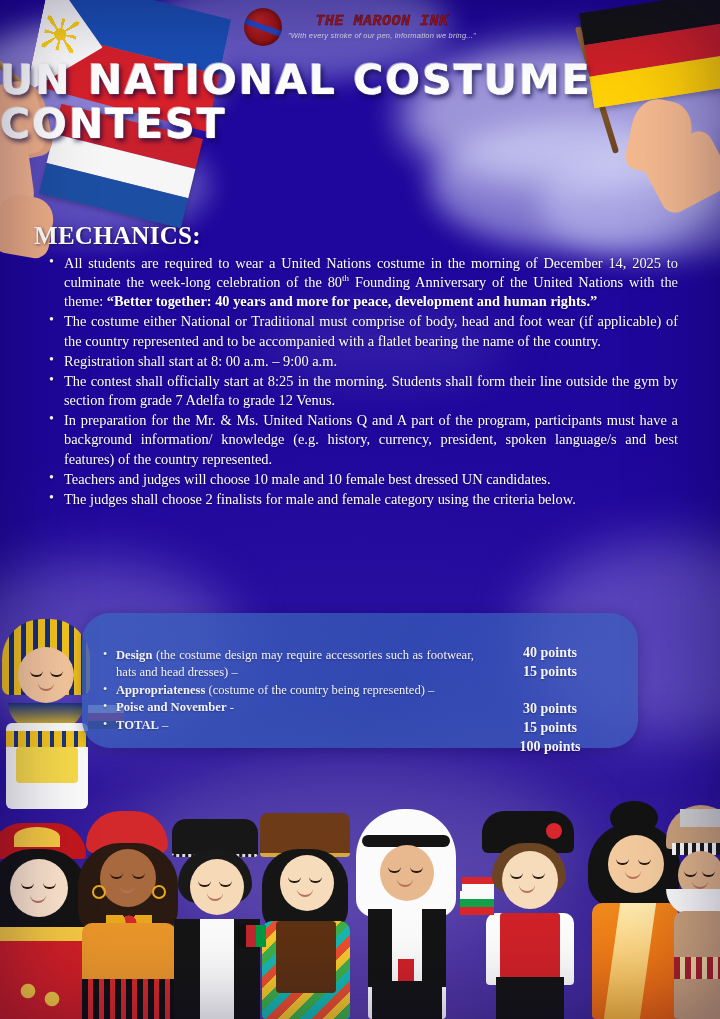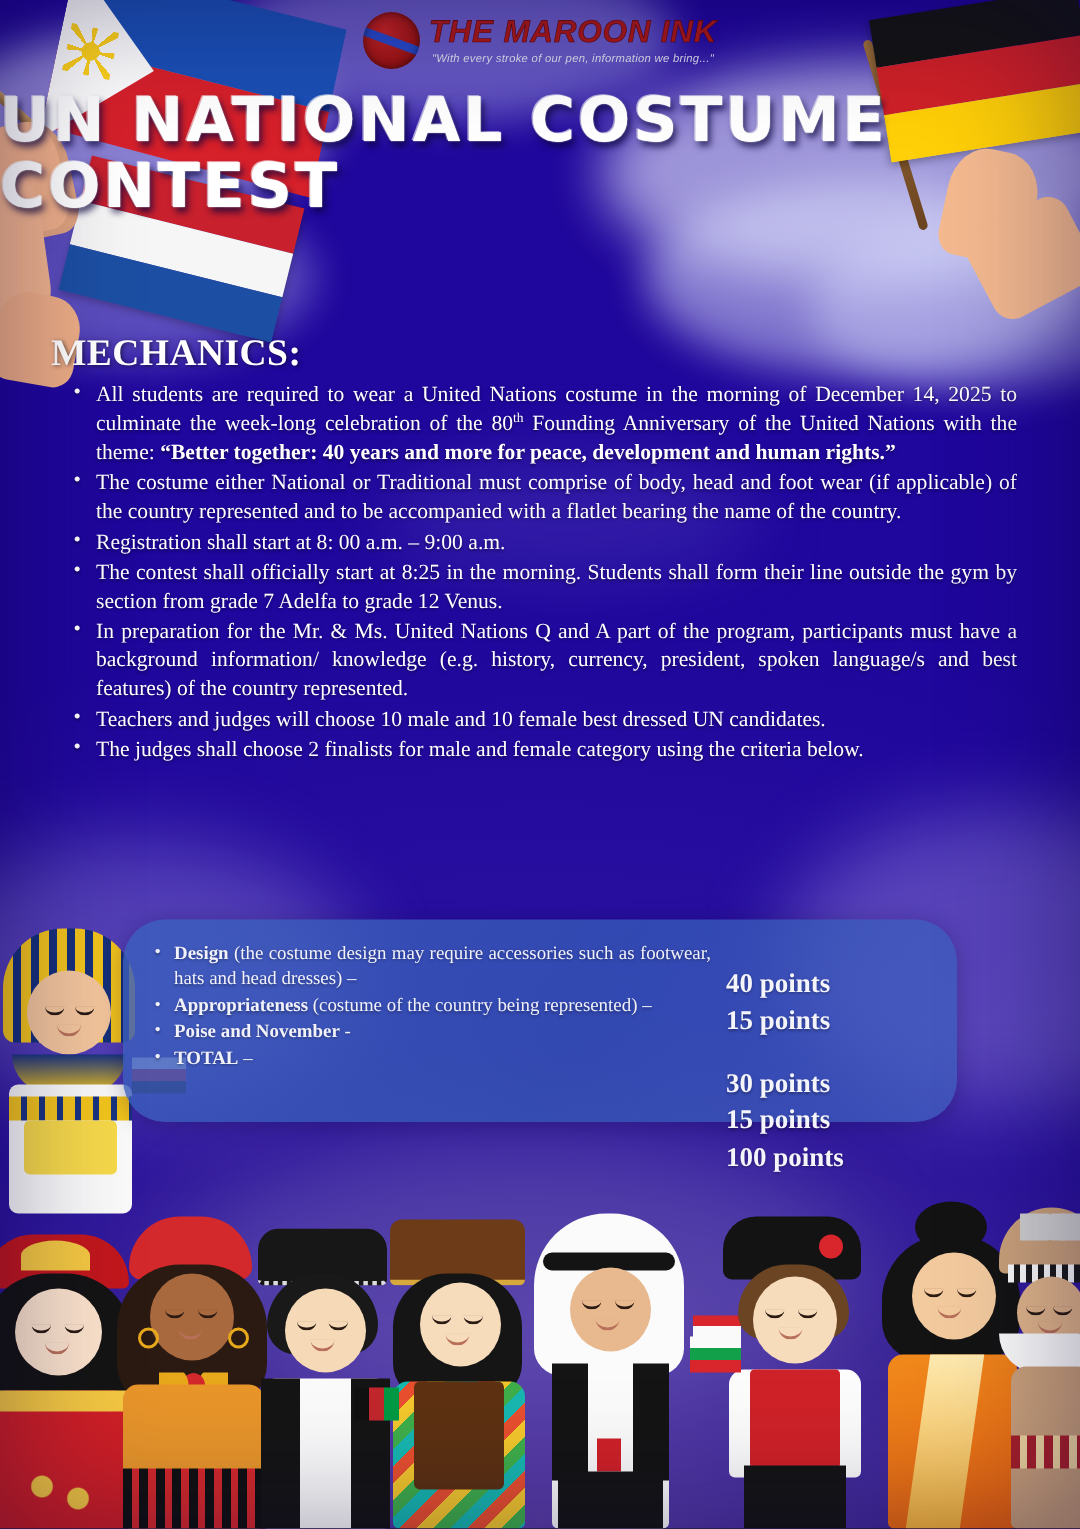--- a/index.html
+++ b/index.html
@@ -40,23 +40,23 @@
   .mast-emblem{
     width:38px; height:38px; border-radius:50%;
     background:
       linear-gradient(200deg, transparent 44%, #2747c4 46%, #2747c4 56%, transparent 58%),
       radial-gradient(circle at 38% 34%, #c42323 0%, #9c1414 60%, #6e0c0c 100%);
     box-shadow:inset 0 0 6px rgba(0,0,0,.5);
     flex:0 0 auto;
   }
   .mast-text{ display:flex; flex-direction:column; align-items:center; line-height:1; }
   .mast-title{
-    font-family:Liberation Sans, sans-serif;
+    font-family:Liberation Mono, monospace;
     font-weight:bold; font-style:italic;
-    font-size:21px; letter-spacing:.5px;
+    font-size:15px; letter-spacing:.5px;
     color:#a81818;
     -webkit-text-stroke:.4px #5c0606;
   }
   .mast-tag{
     font-family:"Liberation Sans", sans-serif;
     font-style:italic; font-size:7.5px; color:#dcdcec;
     margin-top:3px; letter-spacing:.2px;
   }
 
   
@@ -115,38 +115,39 @@
     width:556px; height:135px;
     background:linear-gradient(120deg, rgba(60,95,190,.82) 0%, rgba(52,86,182,.80) 55%, rgba(64,96,192,.74) 100%);
     border-radius:28px;
     z-index:6;
     box-shadow:0 2px 14px rgba(12,6,60,.30);
   }
   .crit-inner{
     display:flex; width:100%; height:100%;
     padding:14px 22px 10px 20px;
   }
-  .crit-left{ width:372px; }
+  .crit-left{ width:372px;margin-top:20px; }
   .crit-right{ flex:1; padding-left:10px; padding-top:16px; }
   .crit-list li{
     list-style:none; position:relative; padding-left:14px;
     color:#f2f2fa;
     font-family:"Liberation Serif", serif;
     font-size:12.6px; line-height:1.38;
     text-align:justify;
     text-shadow:0 1px 2px rgba(0,0,0,.35);
   }
   .crit-list li::before{
     content:"•"; position:absolute; left:1px; top:-1px; font-size:12px;
   }
   .crit-list b{ font-weight:bold; }
   .pts{
     color:#f4f4fb; font-family:"Liberation Serif", serif;
-    font-weight:bold; font-size:18px; line-height:1.38;
+    font-weight:bold; font-size:14px; line-height:1.38;
     text-shadow:0 1px 2px rgba(0,0,0,.35);
+    text-align:center;
   }
   .pts-gap{ height:17px; }
 
   
   .flag-layer{ position:absolute; inset:0; z-index:5; pointer-events:none; }
 
   .ph-flag{
     position:absolute; left:36px; top:-8px;
     width:186px; height:122px;
     transform:rotate(12deg);

